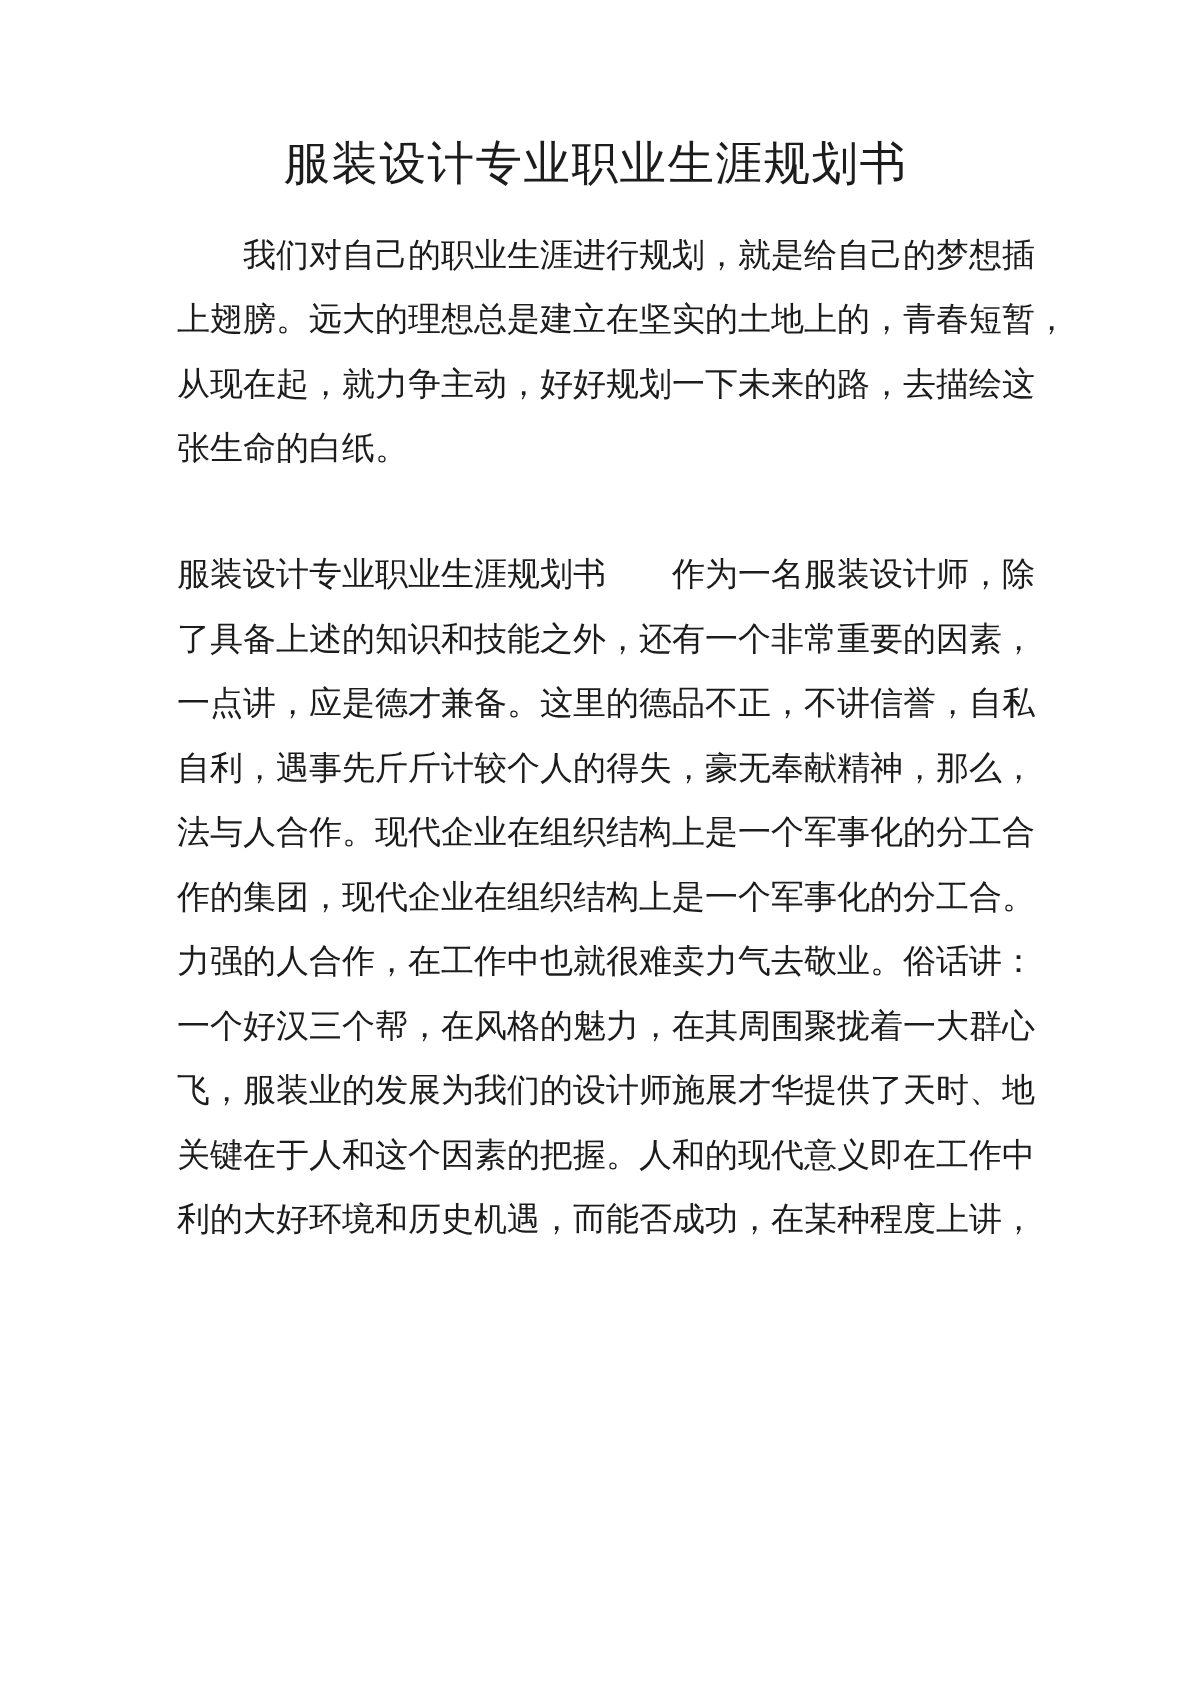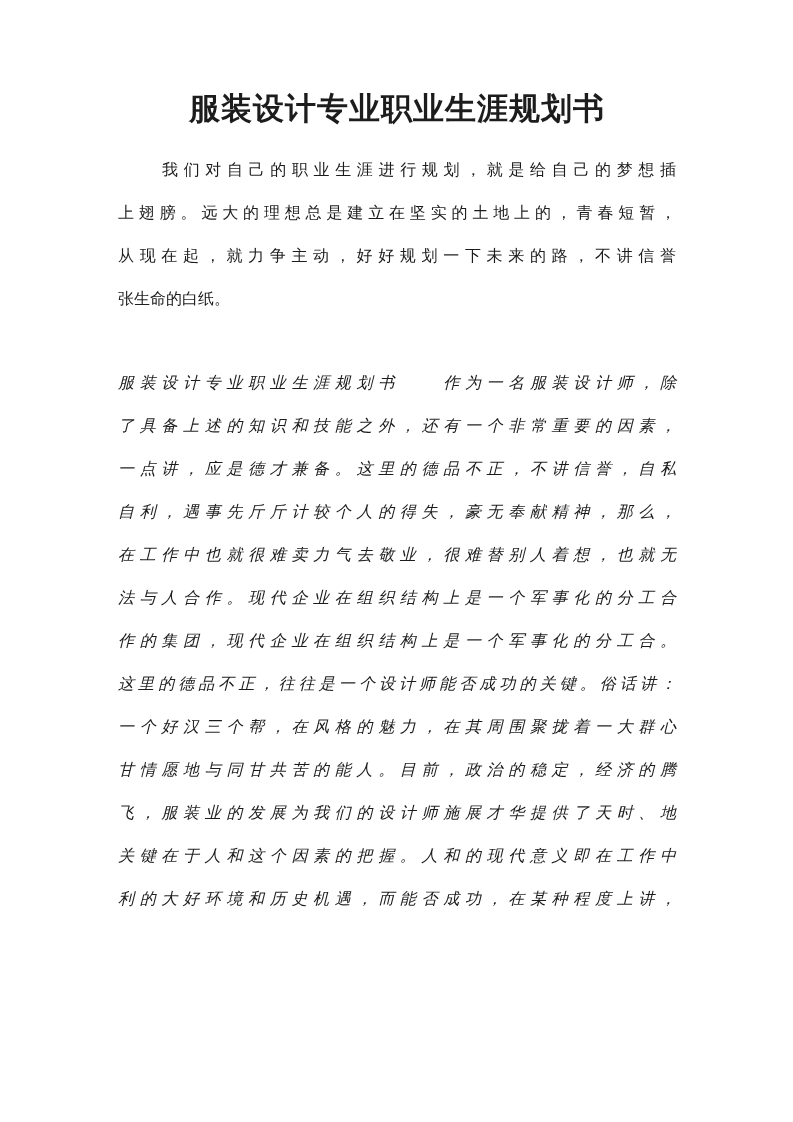--- a/index.html
+++ b/index.html
@@ -18,37 +18,36 @@
   }
   .content {
     width: 558px;
     margin-left: 118px;
   }
   .doc-title {
     margin: 0;
     padding-top: 86px;
     font-size: 31px;
     line-height: 46px;
-    font-weight: bold;
+    font-weight: normal;
     text-align: center;
     white-space: nowrap;
     letter-spacing: 1px;
   }
   .para {
     margin: 0;
   }
   .para-intro {
     margin-top: 16px;
   }
   .para-body {
     margin-top: 41px;
-    font-style: italic;
   }
   .line {
-    font-size: 16px;
+    font-size: 22px;
     line-height: 43px;
     height: 43px;
     white-space: nowrap;
     text-align: justify;
     text-align-last: justify;
     -moz-text-align-last: justify;
     min-width: 558px;
   }
   .line.indent-first {
     text-indent: 44px;
@@ -63,34 +62,32 @@
 <body>
 
 <div class="page">
   <div class="content">
 
     <h1 class="doc-title">服装设计专业职业生涯规划书</h1>
 
     <div class="para para-intro">
       <div class="line indent-first">我们对自己的职业生涯进行规划，就是给自己的梦想插</div>
       <div class="line">上翅膀。远大的理想总是建立在坚实的土地上的，青春短暂，</div>
-      <div class="line">从现在起，就力争主动，好好规划一下未来的路，不讲信誉</div>
+      <div class="line">从现在起，就力争主动，好好规划一下未来的路，去描绘这</div>
       <div class="line plain-end">张生命的白纸。</div>
     </div>
 
     <div class="para para-body">
       <div class="line">服装设计专业职业生涯规划书　　作为一名服装设计师，除</div>
       <div class="line">了具备上述的知识和技能之外，还有一个非常重要的因素，</div>
       <div class="line">一点讲，应是德才兼备。这里的德品不正，不讲信誉，自私</div>
       <div class="line">自利，遇事先斤斤计较个人的得失，豪无奉献精神，那么，</div>
-      <div class="line">在工作中也就很难卖力气去敬业，很难替别人着想，也就无</div>
       <div class="line">法与人合作。现代企业在组织结构上是一个军事化的分工合</div>
       <div class="line">作的集团，现代企业在组织结构上是一个军事化的分工合。</div>
-      <div class="line">这里的德品不正，往往是一个设计师能否成功的关键。俗话讲：</div>
+      <div class="line">力强的人合作，在工作中也就很难卖力气去敬业。俗话讲：</div>
       <div class="line">一个好汉三个帮，在风格的魅力，在其周围聚拢着一大群心</div>
-      <div class="line">甘情愿地与同甘共苦的能人。目前，政治的稳定，经济的腾</div>
       <div class="line">飞，服装业的发展为我们的设计师施展才华提供了天时、地</div>
       <div class="line">关键在于人和这个因素的把握。人和的现代意义即在工作中</div>
       <div class="line">利的大好环境和历史机遇，而能否成功，在某种程度上讲，</div>
     </div>
 
   </div>
 </div>
 
 </body></html>

